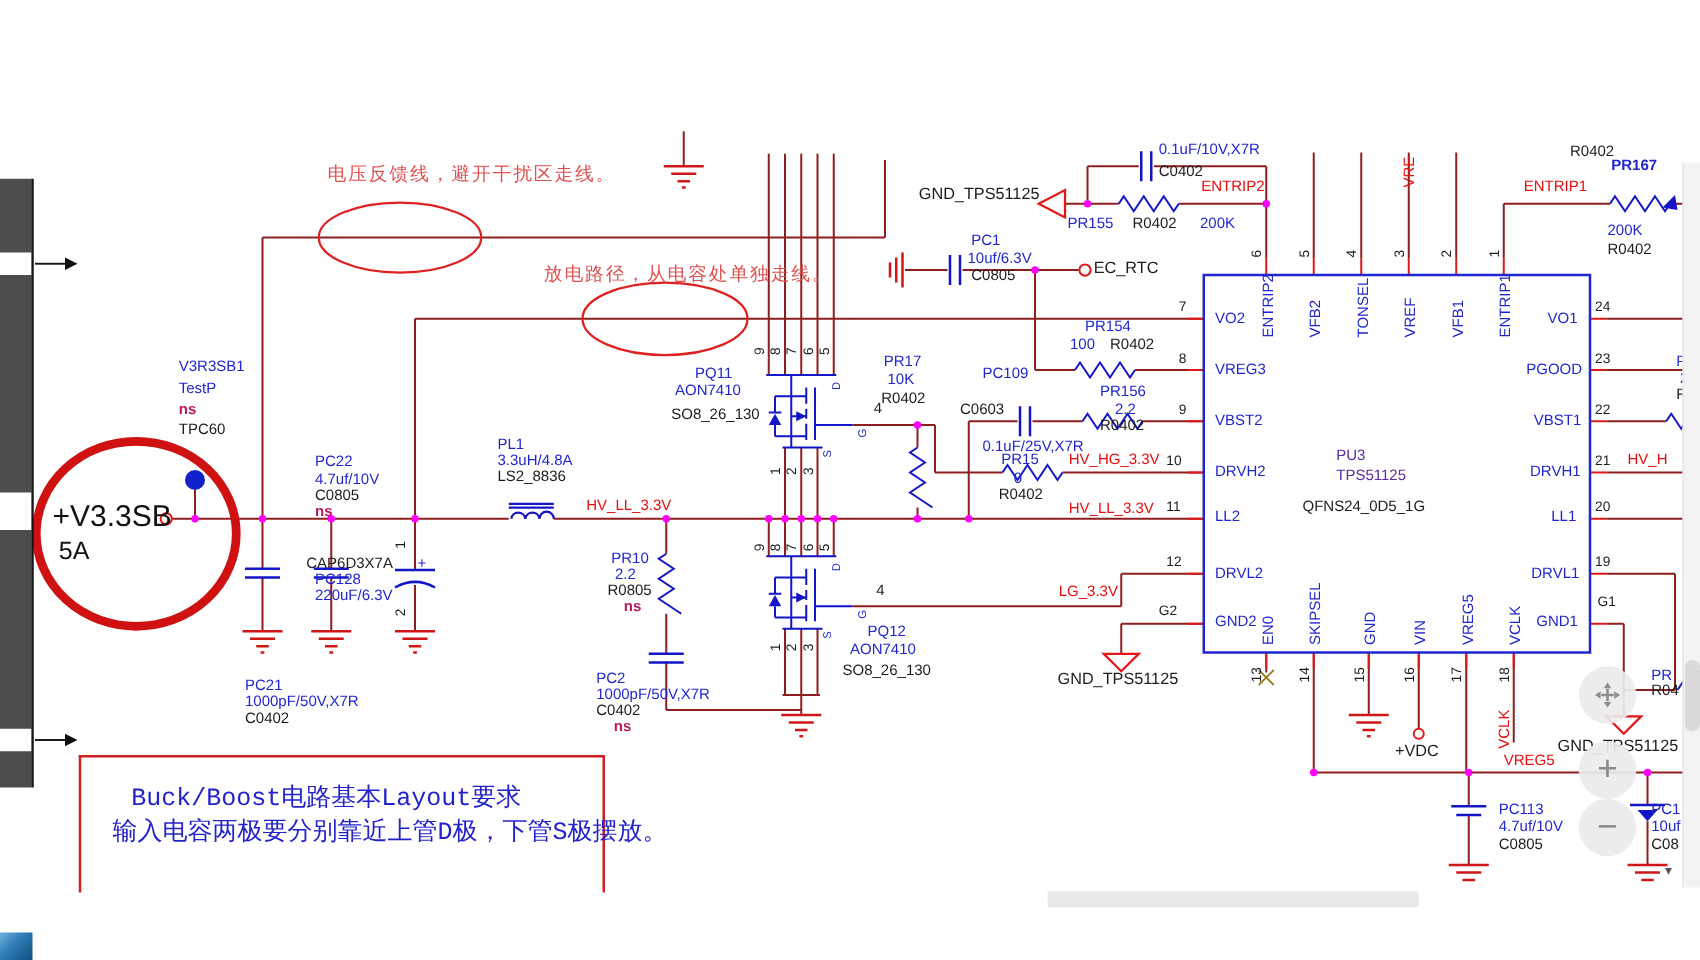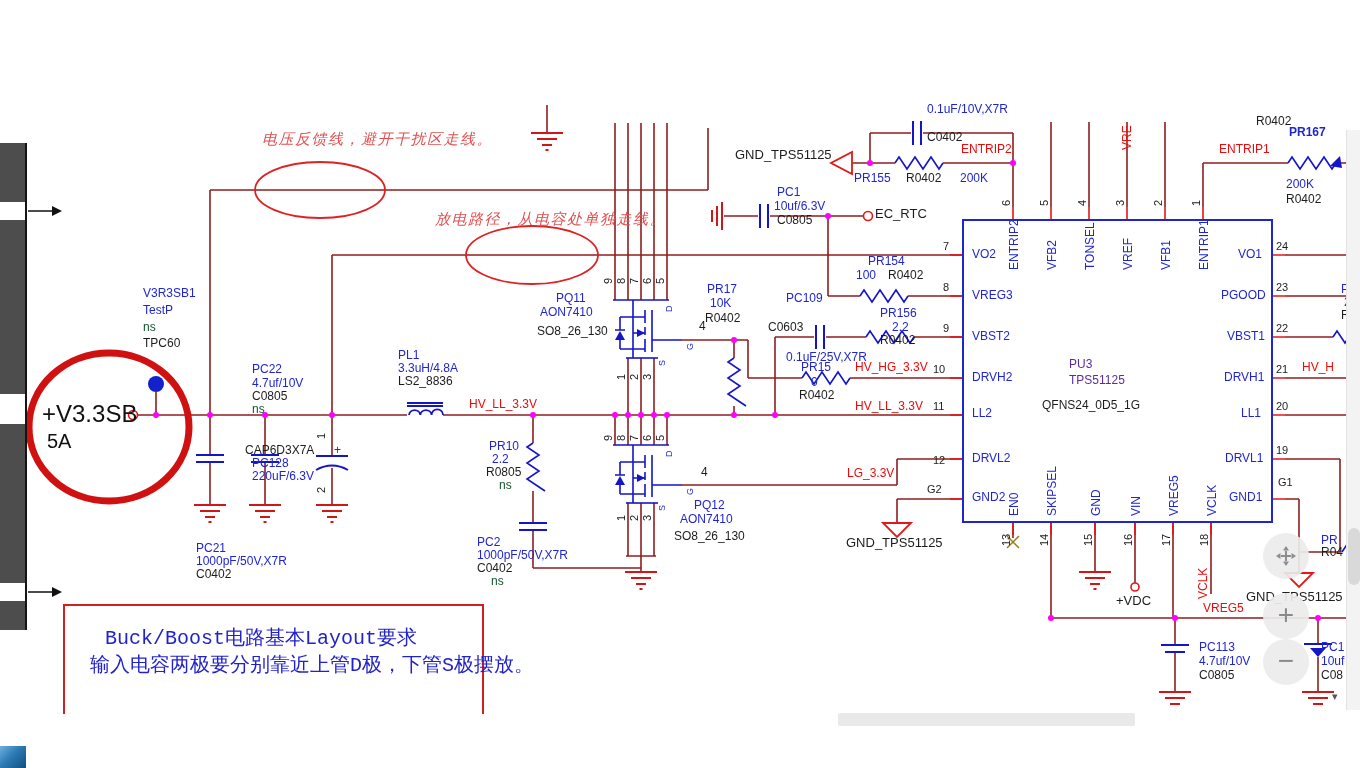--- a/index.html
+++ b/index.html
@@ -4,30 +4,30 @@
 <style>
   html,body{margin:0;padding:0;background:#fff;}
   #stage{position:relative;width:1360px;height:768px;overflow:hidden;background:#fff;
          font-family:"Liberation Sans","DejaVu Sans",sans-serif;}
   #schem{position:absolute;left:0;top:0;z-index:1;}
   #labels{position:absolute;left:0;top:0;width:1360px;height:768px;z-index:2;pointer-events:none;}
   .lb{position:absolute;white-space:nowrap;font-size:12px;line-height:1.05;}
   .b{color:#2026cf;}
   .k{color:#1c1c1c;}
   .r{color:#ea0c0c;}
-  .g{color:#14532d;}
+  .g{color:#be185d;font-weight:bold;}
   .p{color:#5a2ca0;}
   .ic{color:#2026cf;font-size:12px;}
   .n{color:#1c1c1c;font-size:11px;}
   .t13{color:#1c1c1c;font-size:13px;}
   .big{color:#111;font-size:24px;}
   .big2{color:#111;font-size:20px;}
   .bv{color:#2026cf;font-size:9px;}
   .v{transform-origin:0 0;transform:rotate(-90deg);}
-  .note{position:absolute;z-index:3;color:#e05050;font-size:15px;letter-spacing:1.5px;white-space:nowrap;font-style:italic;}
+  .note{position:absolute;z-index:3;color:#e05050;font-size:15px;letter-spacing:1.5px;white-space:nowrap;}
   #layout-box{position:absolute;left:63px;top:604px;width:417px;height:108px;z-index:3;
               border-top:2px solid #cf2020;border-left:2px solid #cf2020;border-right:2px solid #cf2020;}
   .bx-l{position:absolute;color:#2222cc;font-size:20px;white-space:nowrap;
         font-family:"Liberation Mono","DejaVu Sans Mono",monospace;}
   #sheet-bar{position:absolute;left:0;top:143px;width:25px;height:487px;background:#4d4d4d;z-index:3;}
   #sheet-line{position:absolute;left:25px;top:143px;width:2px;height:487px;background:#151515;z-index:3;}
   .notch{position:absolute;left:0;width:25px;background:#fff;z-index:4;}
   .whiteband{position:absolute;background:#fff;z-index:5;}
   .circle-btn{position:absolute;width:46px;height:46px;border-radius:50%;z-index:6;
               background:rgba(236,236,236,0.92);color:#8a8a8a;font-size:28px;line-height:44px;
@@ -195,21 +195,21 @@
     <polygon points="52,206 52,216 62,211" fill="#111"></polygon>
     <polygon points="52,587 52,597 62,592" fill="#111"></polygon>
   </svg>
 
   <div id="labels">
       <div class="lb k" style="left: 8px; top: 398px;">C</div>
       <div class="lb t13" style="left: 735px; top: 148px;">GND_TPS51125</div>
       <div class="lb b" style="left: 854px; top: 172px;">PR155</div>
       <div class="lb k" style="left: 906px; top: 172px;">R0402</div>
       <div class="lb b" style="left: 960px; top: 172px;">200K</div>
-      <div class="lb b" style="left: 927px; top: 103px;">0.1uF/10V,X7R</div>
+      <div class="lb b" style="left: 927px; top: 113px;">0.1uF/10V,X7R</div>
       <div class="lb k" style="left: 927px; top: 131px;">C0402</div>
       <div class="lb r" style="left: 961px; top: 143px;">ENTRIP2</div>
       <div class="lb b" style="left: 777px; top: 186px;">PC1</div>
       <div class="lb b" style="left: 774px; top: 200px;">10uf/6.3V</div>
       <div class="lb k" style="left: 777px; top: 214px;">C0805</div>
       <div class="lb t13" style="left: 875px; top: 207px;">EC_RTC</div>
       <div class="lb k" style="left: 1256px; top: 115px;">R0402</div>
       <div class="lb b" style="left: 1289px; top: 126px; font-weight: bold;">PR167</div>
       <div class="lb r" style="left: 1219px; top: 143px;">ENTRIP1</div>
       <div class="lb b" style="left: 1286px; top: 178px;">200K</div>
@@ -322,21 +322,21 @@
       <div class="lb ic v" style="left: 1046px; top: 516px;">SKIPSEL</div>
       <div class="lb ic v" style="left: 1090px; top: 516px;">GND</div>
       <div class="lb ic v" style="left: 1130px; top: 516px;">VIN</div>
       <div class="lb ic v" style="left: 1168px; top: 516px;">VREG5</div>
       <div class="lb ic v" style="left: 1206px; top: 516px;">VCLK</div>
       <div class="lb n" style="left: 943px; top: 241px;">7</div>
       <div class="lb n" style="left: 943px; top: 282px;">8</div>
       <div class="lb n" style="left: 943px; top: 323px;">9</div>
       <div class="lb n" style="left: 933px; top: 364px;">10</div>
       <div class="lb n" style="left: 933px; top: 401px;">11</div>
-      <div class="lb n" style="left: 933px; top: 445px; margin-top: 10px;">12</div>
+      <div class="lb n" style="left: 933px; top: 445px;">12</div>
       <div class="lb n" style="left: 927px; top: 484px;">G2</div>
       <div class="lb n" style="left: 1276px; top: 241px;">24</div>
       <div class="lb n" style="left: 1276px; top: 282px;">23</div>
       <div class="lb n" style="left: 1276px; top: 323px;">22</div>
       <div class="lb n" style="left: 1276px; top: 364px;">21</div>
       <div class="lb n" style="left: 1276px; top: 401px;">20</div>
       <div class="lb n" style="left: 1276px; top: 445px;">19</div>
       <div class="lb n" style="left: 1278px; top: 477px;">G1</div>
       <div class="lb n v" style="left: 1001px; top: 206px;">6</div>
       <div class="lb n v" style="left: 1039px; top: 206px;">5</div>

